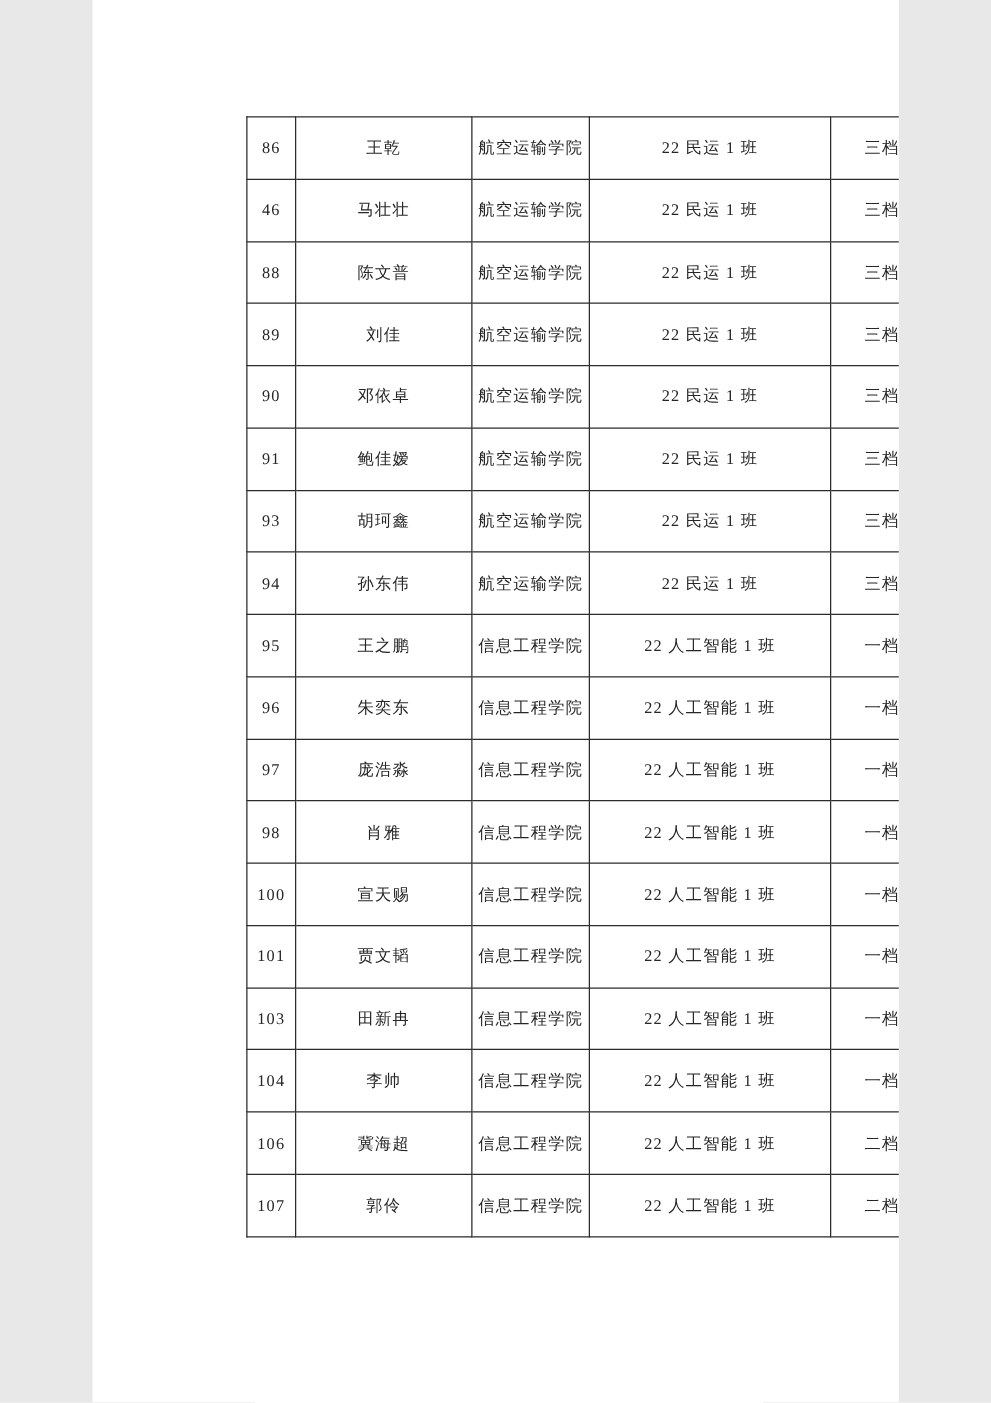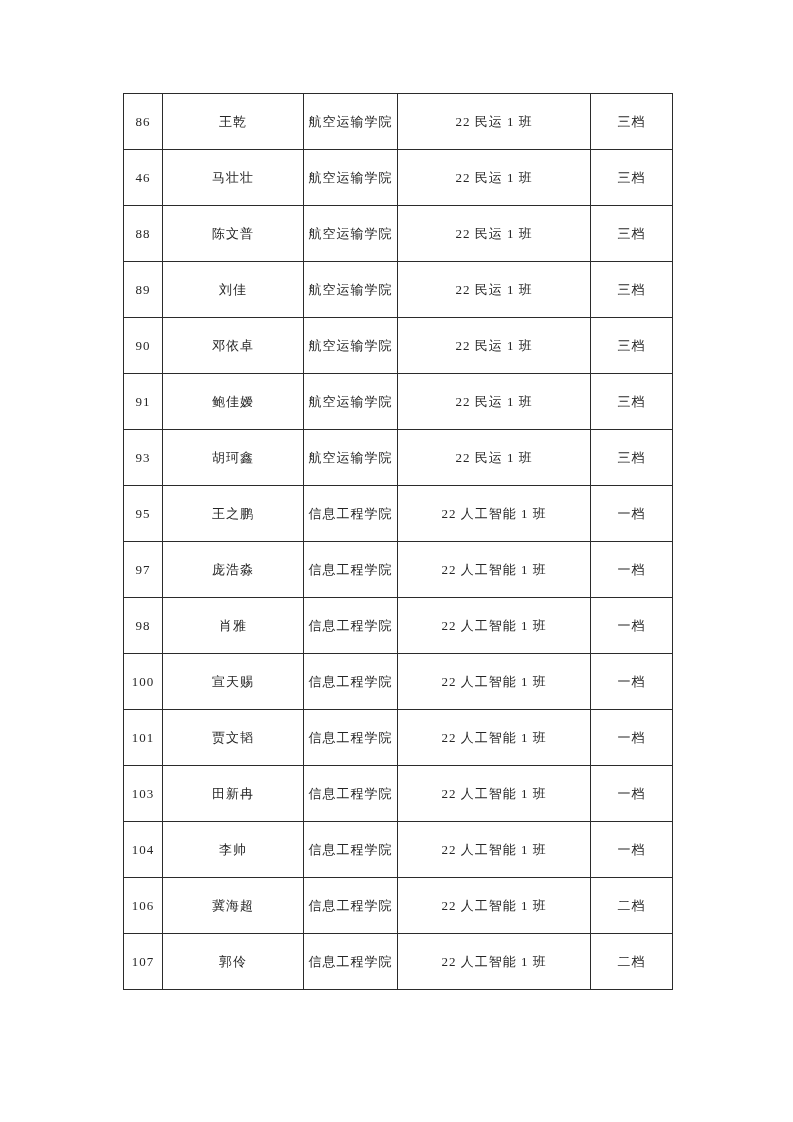--- a/index.html
+++ b/index.html
@@ -1,18 +1,18 @@
 <!DOCTYPE html>
 <html><head>
 <meta charset="utf-8">
 <style>
   html, body { margin: 0; padding: 0; background: #e8e8e8; }
   .page {
     position: relative;
-    width: 793px;
+    width: 645px;
     height: 1122px;
     margin: 0 auto;
     background: #ffffff;
     font-family: "Liberation Serif", "DejaVu Serif", serif;
     overflow: hidden;
   }
   table.roster {
     position: absolute;
     left: 123px;
     top: 93px;
@@ -96,22 +96,36 @@
     <td class="col-tier">三档</td>
   </tr>
         <tr>
     <td class="col-no">93</td>
     <td class="col-name">胡珂鑫</td>
     <td class="col-col">航空运输学院</td>
     <td class="col-class">22 民运 1 班</td>
     <td class="col-tier">三档</td>
   </tr>
         <tr>
+    <td class="col-no">94</td>
+    <td class="col-name">孙东伟</td>
+    <td class="col-col">航空运输学院</td>
+    <td class="col-class">22 民运 1 班</td>
+    <td class="col-tier">三档</td>
+  </tr>
+        <tr>
     <td class="col-no">95</td>
     <td class="col-name">王之鹏</td>
+    <td class="col-col">信息工程学院</td>
+    <td class="col-class">22 人工智能 1 班</td>
+    <td class="col-tier">一档</td>
+  </tr>
+        <tr>
+    <td class="col-no">96</td>
+    <td class="col-name">朱奕东</td>
     <td class="col-col">信息工程学院</td>
     <td class="col-class">22 人工智能 1 班</td>
     <td class="col-tier">一档</td>
   </tr>
         <tr>
     <td class="col-no">97</td>
     <td class="col-name">庞浩淼</td>
     <td class="col-col">信息工程学院</td>
     <td class="col-class">22 人工智能 1 班</td>
     <td class="col-tier">一档</td>

